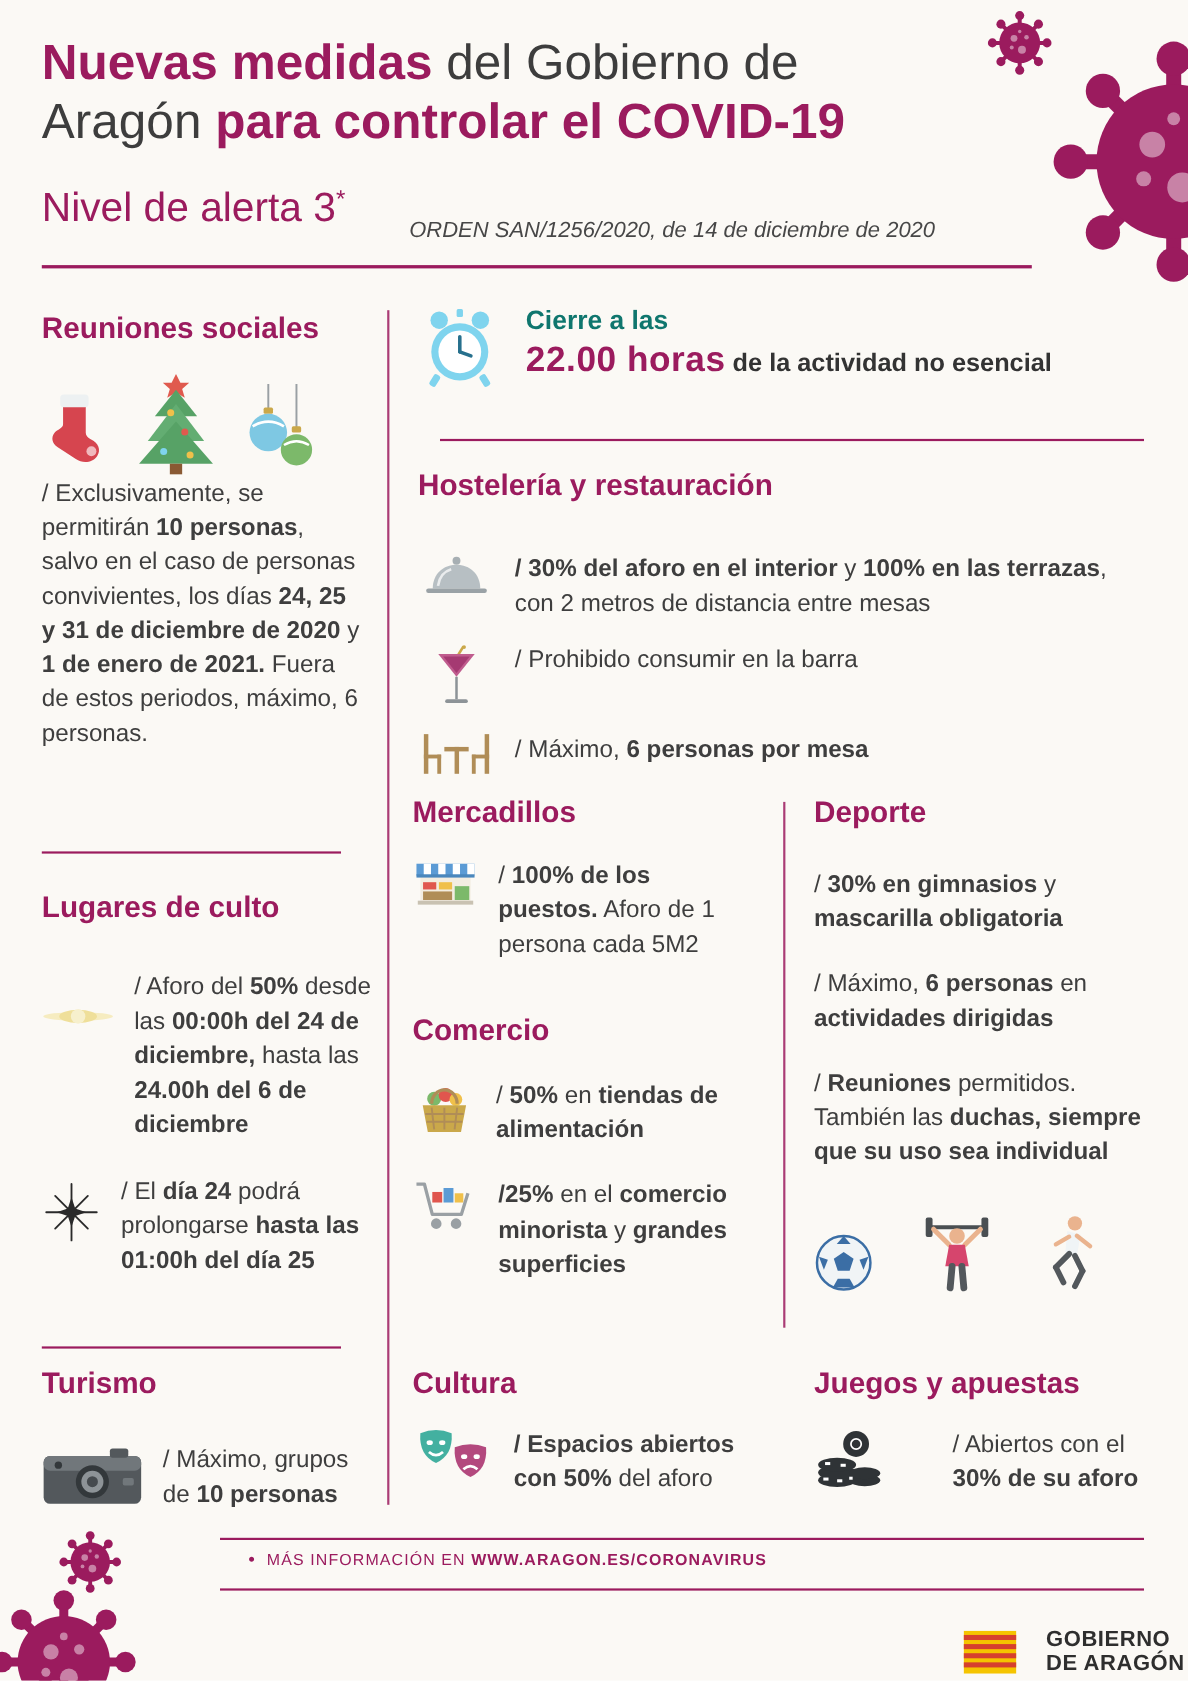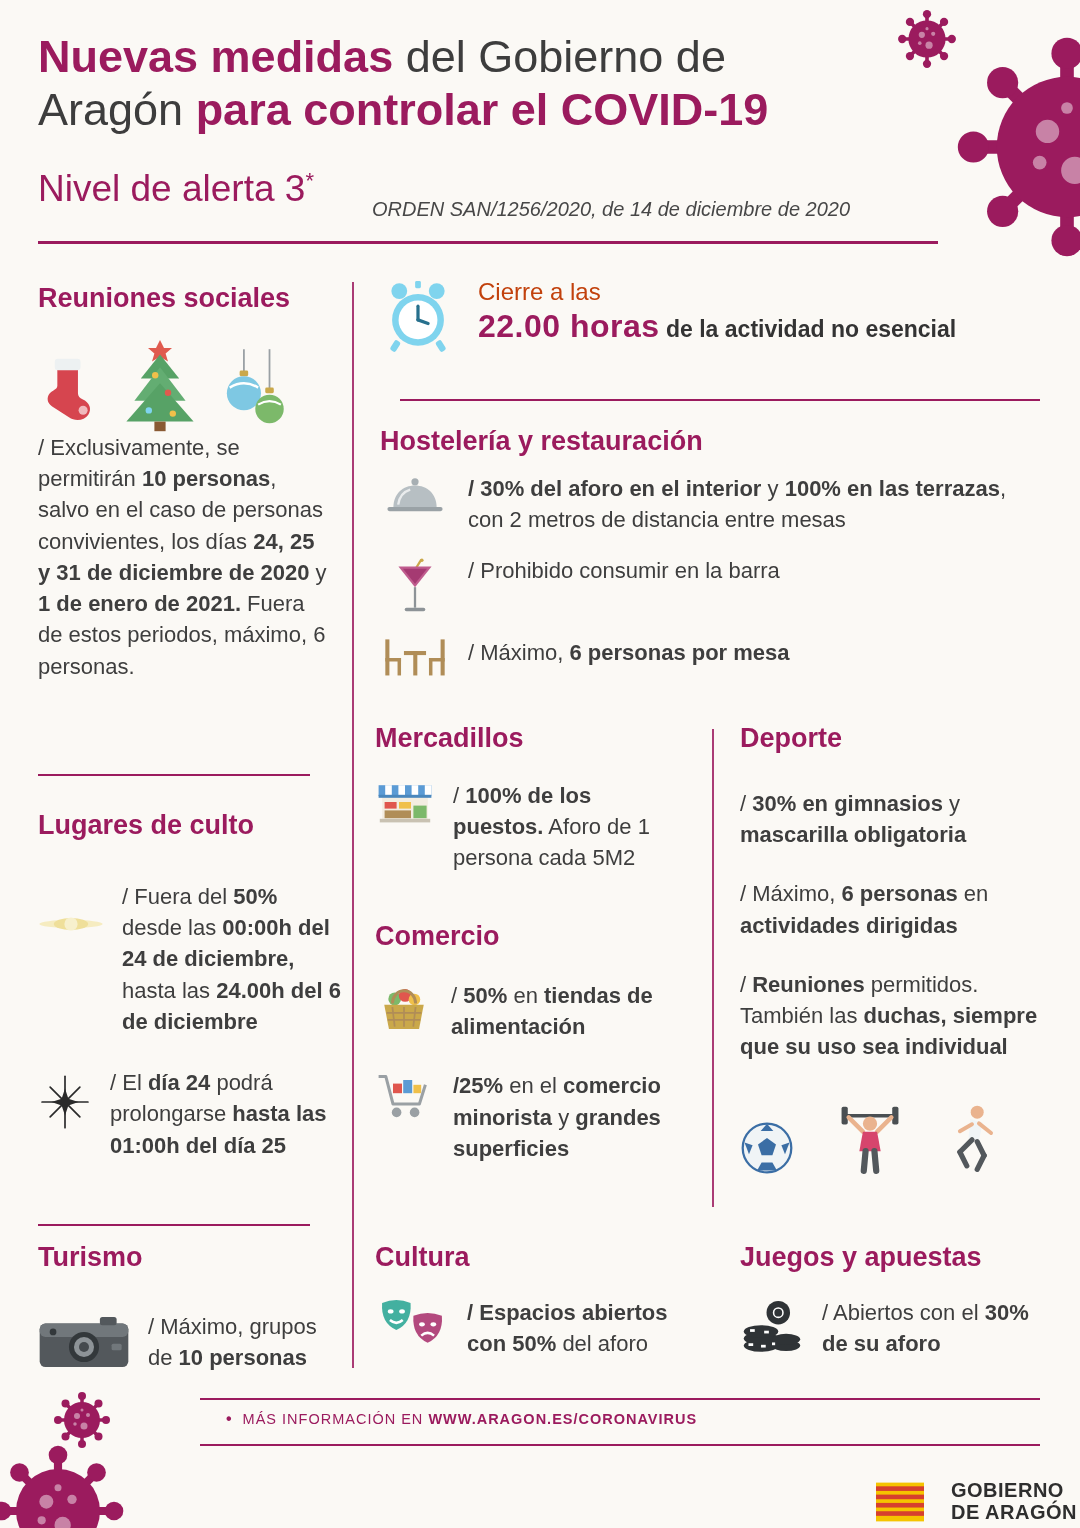--- a/index.html
+++ b/index.html
@@ -46,25 +46,25 @@
   .sec-culto .item+.item{margin-top:30px;}
   .sec-culto .txt{width:232px;}
   .d2{left:38px;top:1224px;width:272px;height:2px;}
   .sec-turismo{left:38px;top:1242px;width:304px;}
   .sec-turismo .item{margin-top:38px;align-items:center;}
   .sec-turismo .txt{width:180px;}
   .vline-main{left:352px;top:282px;height:1086px;}
 
   
   .closure{left:382px;top:278px;width:660px;display:flex;gap:24px;align-items:flex-start;}
-  .closure-intro{font-size:24px;font-weight:400;color:#c2410c;}
+  .closure-intro{font-size:24px;font-weight:700;color:#0f766e;}
   .closure-detail{font-size:23px;font-weight:700;color:#333;margin-top:2px;}
   .hrule-closure{left:400px;top:399px;width:640px;height:2px;}
   .sec-hosteleria{left:380px;top:426px;width:662px;}
-  .sec-hosteleria .item{margin-top:16px;}
+  .sec-hosteleria .item{margin-top:44px;}
   .sec-hosteleria .item+.item{margin-top:20px;}
   .sec-hosteleria .txt{width:575px;}
 
   
   .sec-mercadillos{left:375px;top:723px;width:318px;}
   .sec-mercadillos .item{margin-top:26px;}
   .sec-mercadillos .txt{width:228px;}
   .sec-comercio{left:375px;top:921px;width:318px;}
   .sec-comercio .item{margin-top:28px;}
   .sec-comercio .txt{width:238px;}
@@ -75,21 +75,21 @@
   .sec-deporte .body-text{margin-top:28px;}
   .sec-deporte .body-text:first-of-type{margin-top:34px;}
   .sports-row{display:flex;gap:44px;align-items:flex-end;margin-top:36px;}
 
   
   .sec-cultura{left:375px;top:1242px;width:322px;}
   .sec-cultura .item{margin-top:24px;}
   .sec-cultura .txt{width:222px;}
   .sec-juegos{left:740px;top:1242px;width:302px;}
   .sec-juegos .item{margin-top:24px;}
-  .sec-juegos .txt{width:212px;}
+  .sec-juegos .txt{width:212px;margin-left:44px;}
 
   
   .frule-top{left:200px;top:1398px;width:840px;height:2px;}
   .frule-bottom{left:200px;top:1444px;width:840px;height:2px;}
   .footer-info{left:226px;top:1410px;font-size:14.5px;letter-spacing:1px;color:var(--accent);}
   .footer-info .bullet{margin-right:10px;font-size:16px;}
   .logo{left:876px;top:1480px;display:flex;gap:27px;align-items:center;}
   .logo-text{font-size:20px;font-weight:700;color:#2e2e2e;line-height:1.08;letter-spacing:.5px;}
 
   
@@ -207,21 +207,21 @@
   <div class="abs rule d1"></div>
 
   <section class="sec-culto">
     <h2 class="sec-title">Lugares de culto</h2>
     <div class="item">
       <svg class="ic-glow" viewBox="0 0 100 40">
         <ellipse cx="50" cy="20" rx="48" ry="6" fill="#f6ecc0"></ellipse>
         <ellipse cx="50" cy="20" rx="26" ry="9" fill="#efdf9a"></ellipse>
         <ellipse cx="50" cy="20" rx="10" ry="10" fill="#f7f0cd"></ellipse>
       </svg>
-      <p class="body-text txt"><span>/ Fuera del </span><span class="b">50%</span><span>  desde las </span><span class="b">00:00h del 24 de diciembre,</span><span> hasta las </span><span class="b">24.00h del 6 de diciembre</span></p>
+      <p class="body-text txt"><span>/ Aforo del </span><span class="b">50%</span><span>  desde las </span><span class="b">00:00h del 24 de diciembre,</span><span> hasta las </span><span class="b">24.00h del 6 de diciembre</span></p>
     </div>
     <div class="item">
       <svg class="ic-sparkle" viewBox="0 0 80 80">
         <g stroke="#2a2a2a" stroke-width="2.5" stroke-linecap="round">
           <line x1="40" y1="2" x2="40" y2="78"></line>
           <line x1="6" y1="40" x2="74" y2="40"></line>
           <line x1="18" y1="18" x2="62" y2="62"></line>
           <line x1="62" y1="18" x2="18" y2="62"></line>
         </g>
         <polygon points="40,20 45,35 60,40 45,45 40,60 35,45 20,40 35,35" fill="#2a2a2a"></polygon>

